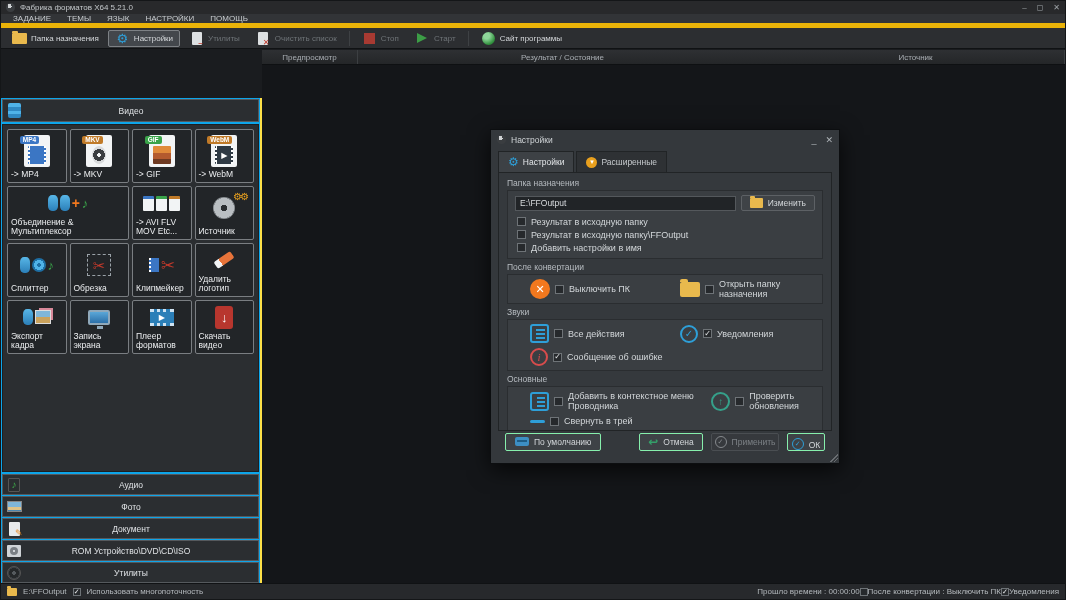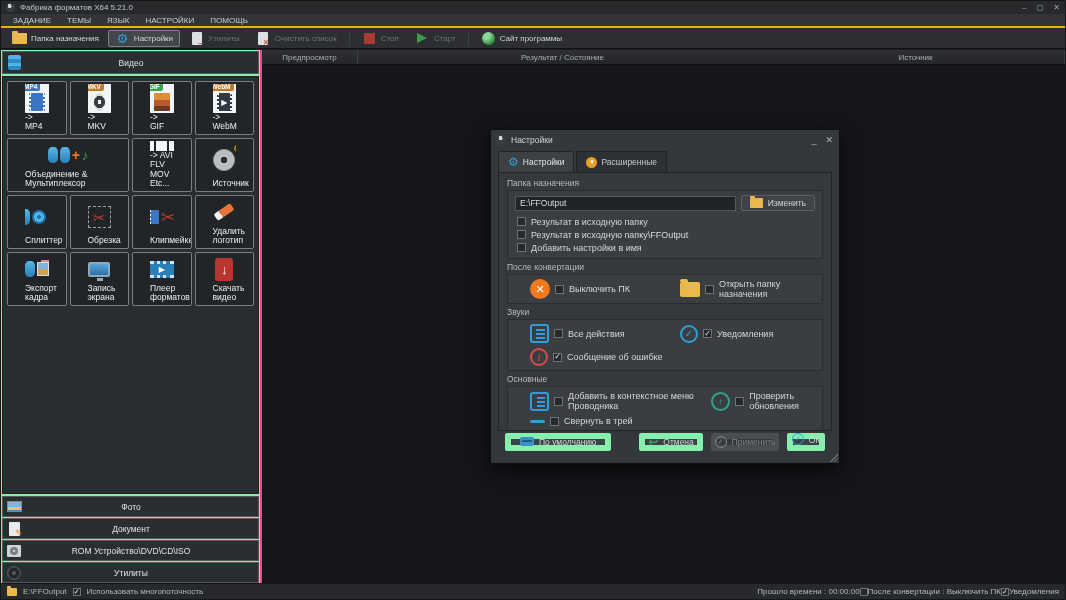--- a/index.html
+++ b/index.html
@@ -8,21 +8,21 @@
   .app { position:relative; width:1066px; height:600px; background:#1a1c1f; overflow:hidden; border:1px solid #141618; color:#d5d8db; }
 
   
   .titlebar { height:13px; background:#28292b; display:flex; align-items:center; padding:0 5px; gap:5px; }
   .appico { width:9px; height:9px; border-radius:50%; background:radial-gradient(circle at 40% 35%, #cfd2d4 0 2px, #3a3d40 2px); flex:none; }
   .wtitle { font-size:8px; color:#c4c8cb; }
   .wctrls { margin-left:auto; display:flex; gap:10px; font-size:8px; color:#9ea3a7; }
   .wctrls span { cursor:default; }
 
   
-  .menubar { height:14px; background:#323437; display:flex; align-items:center; padding:0 4px; border-bottom:2px solid #eab308; }
+  .menubar { height:14px; background:#323437; display:flex; align-items:center; padding:0 4px; border-bottom:5px solid #eab308; }
   .menu-item { font-size:8px; color:#c9cdd0; padding:0 8px; }
 
   
   .toolbar { height:21px; background:#2c2e31; display:flex; align-items:center; padding:0 4px; gap:2px; border-bottom:1px solid #101214; }
   .tbtn { height:17px; display:flex; align-items:center; gap:4px; padding:0 6px; border:1px solid transparent; border-radius:2px; font-size:8px; color:#d5d8db; }
   .tbtn.sel { background:#43474c; border-color:#7d8185; }
   .tbtn.dis { color:#6e7377; }
   .tsep { width:1px; height:15px; background:#1d1f21; border-right:1px solid #3e4144; margin:0 3px; }
   .ti { width:15px; height:15px; display:flex; align-items:center; justify-content:center; flex:none; }
   .ti-gear::after { content:"⚙"; color:#2e9fd8; font-size:13px; line-height:1; }
@@ -31,38 +31,38 @@
   .pg.minus::after { content:"–"; }
   .pg.xmark::after { content:"✕"; }
   .ti-stop { width:11px; height:11px; background:#a83a32; }
   .ti-start { width:0; height:0; border-left:10px solid #3c9d46; border-top:5px solid transparent; border-bottom:5px solid transparent; }
   .ti-globe { width:13px; height:13px; border-radius:50%; background:radial-gradient(circle at 35% 30%, #8fd69a 0 3px, #2f8f3c 70%); }
 
   
   .main { position:absolute; top:49px; left:0; right:0; bottom:16px; display:flex; }
 
   
-  .sidebar { width:261px; background:#86efac; border-right:2px solid #ec4899; display:flex; flex-direction:column; }
+  .sidebar { width:261px; background:#0ea5e9; border-right:2px solid #fde047; display:flex; flex-direction:column;margin-top:48px; }
   .cat-header, .cat-row { height:21px; flex:none; display:flex; align-items:center; background:#2b2e31; border:1px solid #55595d; margin:1px 1px 0 1px; font-size:8.5px; color:#dfe2e5; }
   .cat-header { height:23px; }
   .cat-ico { width:16px; height:15px; margin-left:3px; flex:none; display:flex; align-items:center; justify-content:center; }
   .cat-label { flex:1; text-align:center; padding-right:18px; }
   .ci-video { width:13px; height:15px; border-radius:2px; background:linear-gradient(#4fb3e8 0 4px,#2f89c2 4px 8px,#4fb3e8 8px 11px,#2f89c2 11px 15px); }
   .ci-audio { width:12px; height:14px; background:#2a2d30; border:1px solid #555; border-radius:1px; color:#3fae49; font-size:10px; display:flex; align-items:center; justify-content:center; }
   .ci-audio::after { content:"♪"; }
   .ci-photo { width:15px; height:11px; border:1px solid #888; background:linear-gradient(#7fb6d9 0 5px,#e0c387 5px 8px,#4a86b0 8px 11px); }
   .ci-doc { width:11px; height:14px; background:#e8eaec; border-radius:1px; position:relative; }
   .ci-doc::after { content:"✎"; position:absolute; right:-3px; bottom:-2px; color:#e8871e; font-size:9px; }
   .ci-rom { width:14px; height:12px; background:#cfd3d6; border-radius:1px; position:relative; }
   .ci-rom::after { content:""; position:absolute; left:3px; top:2px; width:8px; height:8px; border-radius:50%; background:radial-gradient(circle,#cfd3d6 0 1.5px,#7a7f84 1.5px); }
   .ci-util { width:14px; height:14px; border-radius:50%; background:radial-gradient(circle,#555a5e 0 2px,#25282a 2px 5px,#3a3e42 5px); border:1px solid #555; }
 
   .side-panel { flex:1; margin:2px 1px 1px 1px; border:1px solid #1d1f21; background:#2b2e31; display:flex; flex-direction:column; overflow:hidden; }
   .tiles { display:grid; grid-template-columns:repeat(4,1fr); grid-auto-rows:54px; gap:3px; padding:4px; }
-  .tile { background:#222528; border:1px solid #7a7e82; border-radius:2px; display:flex; flex-direction:column; padding:2px 17px; overflow:hidden; }
+  .tile { background:#222528; border:1px solid #7a7e82; border-radius:2px; display:flex; flex-direction:column; padding:2px 3px; overflow:hidden; }
   .tile.wide { grid-column:span 2; }
   .tile-ico { flex:1; display:flex; align-items:center; justify-content:center; gap:2px; overflow:hidden; }
   .tile-label { font-size:8.5px; line-height:1.12; color:#eceef0; }
 
   
   .ficon { width:26px; height:32px; background:#f2f4f5; border-radius:2px; position:relative; }
   .badge { position:absolute; top:1px; left:-4px; font-size:6.5px; font-weight:bold; color:#fff; padding:0 3px; border-radius:2px; line-height:8px; }
   .b-mp4 { background:#3b76c4; } .b-mkv { background:#c07a28; } .b-gif { background:#3aa34a; } .b-webm { background:#c07a28; }
   .inner { position:absolute; left:4px; right:4px; top:11px; bottom:3px; border-radius:1px; }
   .film-blue { background:#3b76c4; border-left:2px dotted #fff; border-right:2px dotted #fff; }
@@ -143,21 +143,21 @@
   .ic-check::after { content:"✓"; }
   .ic-info { width:18px; height:18px; border-radius:50%; border:2px solid #d84c4c; color:#d84c4c; font-size:11px; font-style:italic; font-family:"Liberation Serif",serif; display:flex; align-items:center; justify-content:center; flex:none; }
   .ic-info::after { content:"i"; }
   .ic-menu { width:19px; height:19px; border:2px solid #2e9fd8; border-radius:3px; flex:none;
      background-image:linear-gradient(#2e9fd8,#2e9fd8),linear-gradient(#2e9fd8,#2e9fd8),linear-gradient(#2e9fd8,#2e9fd8);
      background-size:8px 2px; background-position:5px 3px,5px 7px,5px 11px; background-repeat:no-repeat; }
   .ic-cloud { width:19px; height:19px; border-radius:50%; border:2px solid #35a08a; color:#35a08a; font-size:10px; font-weight:bold; display:flex; align-items:center; justify-content:center; flex:none; }
   .ic-cloud::after { content:"↑"; }
   .ic-dash { width:15px; height:3px; background:#2e9fd8; border-radius:2px; flex:none; }
   .dlg-footer { height:27px; display:flex; align-items:center; gap:8px; padding:0 7px 6px; flex:none; }
-  .btn { height:18px; display:flex; align-items:center; justify-content:center; gap:5px; background:#3e4246; border:6px solid #86efac; border-radius:2px; padding:0 9px; font-size:8.5px; color:#d2d6d9; }
+  .btn { height:18px; display:flex; align-items:center; justify-content:center; gap:5px; background:#3e4246; border:1px solid #86efac; border-radius:2px; padding:0 9px; font-size:8.5px; color:#d2d6d9; }
   .btn.disabled { background:#36393d; border-color:#4a4e52; color:#7b8085; }
   .ic-dev { width:14px; height:9px; background:#3d8fc4; border-radius:2px; position:relative; flex:none; }
   .ic-dev::after { content:""; position:absolute; left:2px; top:3px; right:2px; height:2px; background:#1e5d86; }
   .ic-undo { color:#34a06a; font-size:12px; line-height:1; }
   .ic-undo::after { content:"↩"; font-weight:bold; }
   .circ { width:12px; height:12px; border-radius:50%; border:1px solid #85898d; color:#85898d; font-size:7px; display:flex; align-items:center; justify-content:center; flex:none; }
   .circ.blue { border-color:#2e9fd8; color:#2e9fd8; }
   .circ::after { content:"✓"; }
   .grip { position:absolute; right:1px; bottom:1px; width:8px; height:8px; background:linear-gradient(135deg,transparent 0 50%,#6a6e72 50% 57%,transparent 57% 72%,#6a6e72 72% 79%,transparent 79%); }
 
@@ -371,20 +371,26 @@
           <div class="tile">
             <div class="tile-ico">
               <span class="dl"></span>
             </div>
             <div class="tile-label">Скачать видео</div>
           </div>
 
         </div>
       </div>
 
+      <div class="cat-row">
+        <span class="cat-ico">
+            <span class="ci-audio"></span>
+          </span>
+        <span class="cat-label">Аудио</span>
+      </div>
       <div class="cat-row">
         <span class="cat-ico">
             <span class="ci-photo"></span>
           </span>
         <span class="cat-label">Фото</span>
       </div>
       <div class="cat-row">
         <span class="cat-ico">
             <span class="ci-doc"></span>
           </span>

